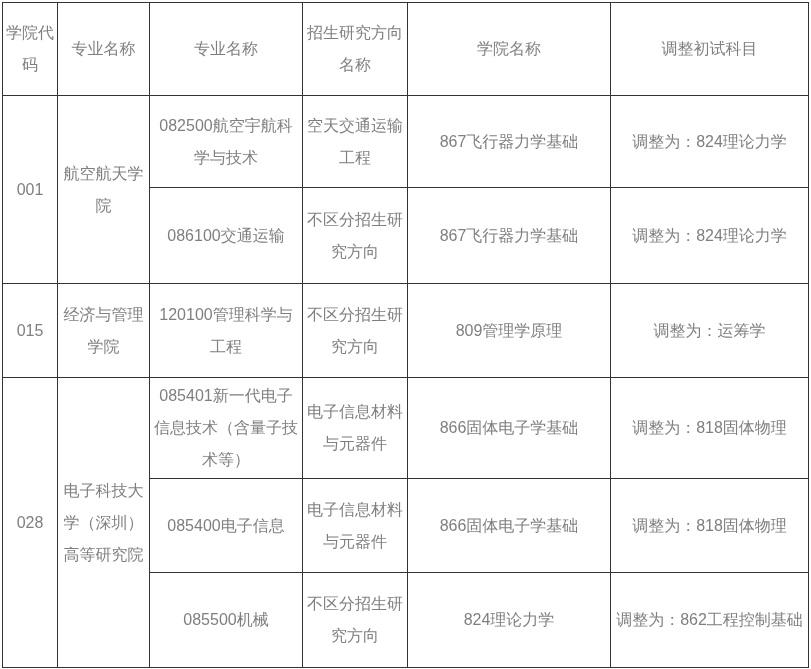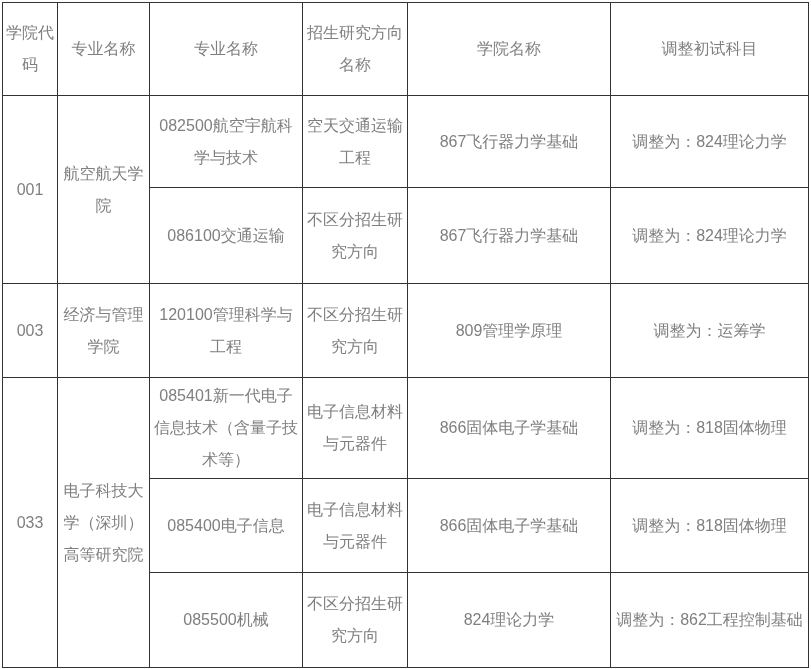--- a/index.html
+++ b/index.html
@@ -84,30 +84,30 @@
         <td>调整为：824理论力学</td>
       </tr>
       <tr class="h-r2">
         <td>086100交通运输</td>
         <td>不区分招生研究方向</td>
         <td>867飞行器力学基础</td>
         <td>调整为：824理论力学</td>
       </tr>
 
       <tr class="h-r3">
-        <td>003</td>
+        <td>015</td>
         <td>经济与管理学院</td>
         <td>120100管理科学与工程</td>
         <td>不区分招生研究方向</td>
         <td>809管理学原理</td>
         <td>调整为：运筹学</td>
       </tr>
 
       <tr class="h-r4">
-        <td rowspan="3">033</td>
+        <td rowspan="3">028</td>
         <td rowspan="3">电子科技大学（深圳）高等研究院</td>
         <td>085401新一代电子信息技术（含量子技术等）</td>
         <td>电子信息材料与元器件</td>
         <td>866固体电子学基础</td>
         <td>调整为：818固体物理</td>
       </tr>
       <tr class="h-r5">
         <td>085400电子信息</td>
         <td>电子信息材料与元器件</td>
         <td>866固体电子学基础</td>

